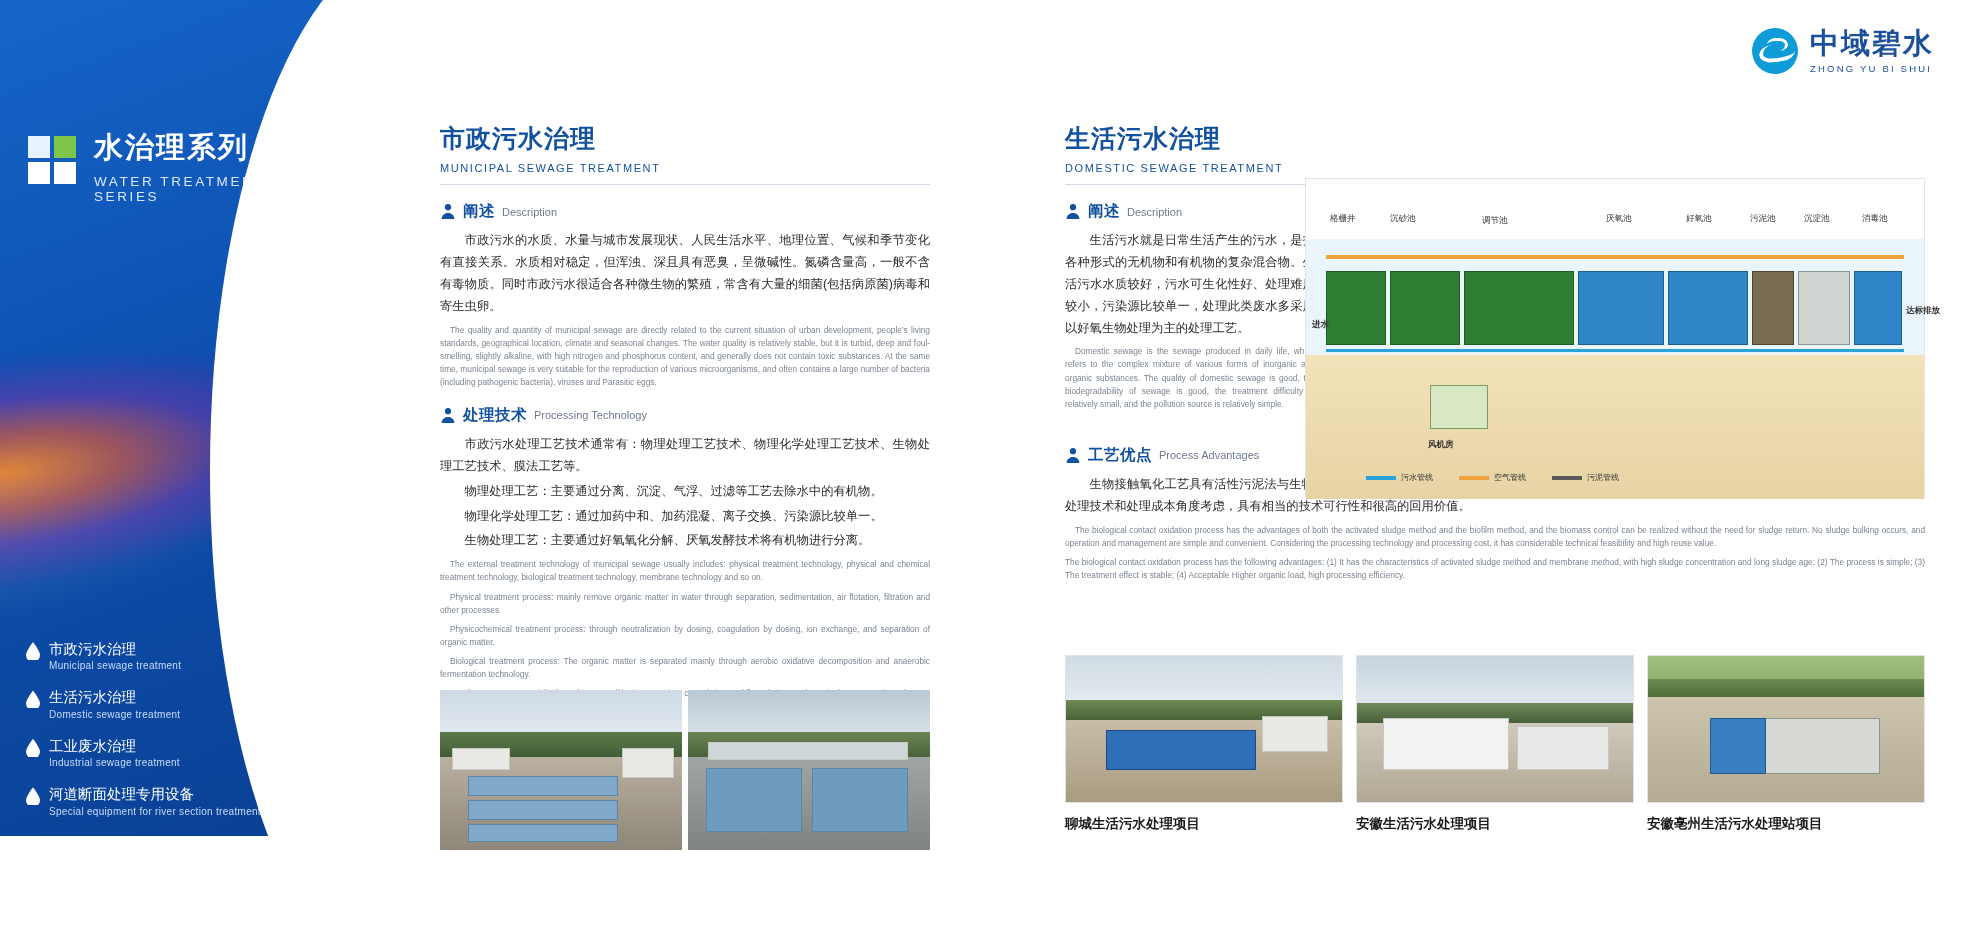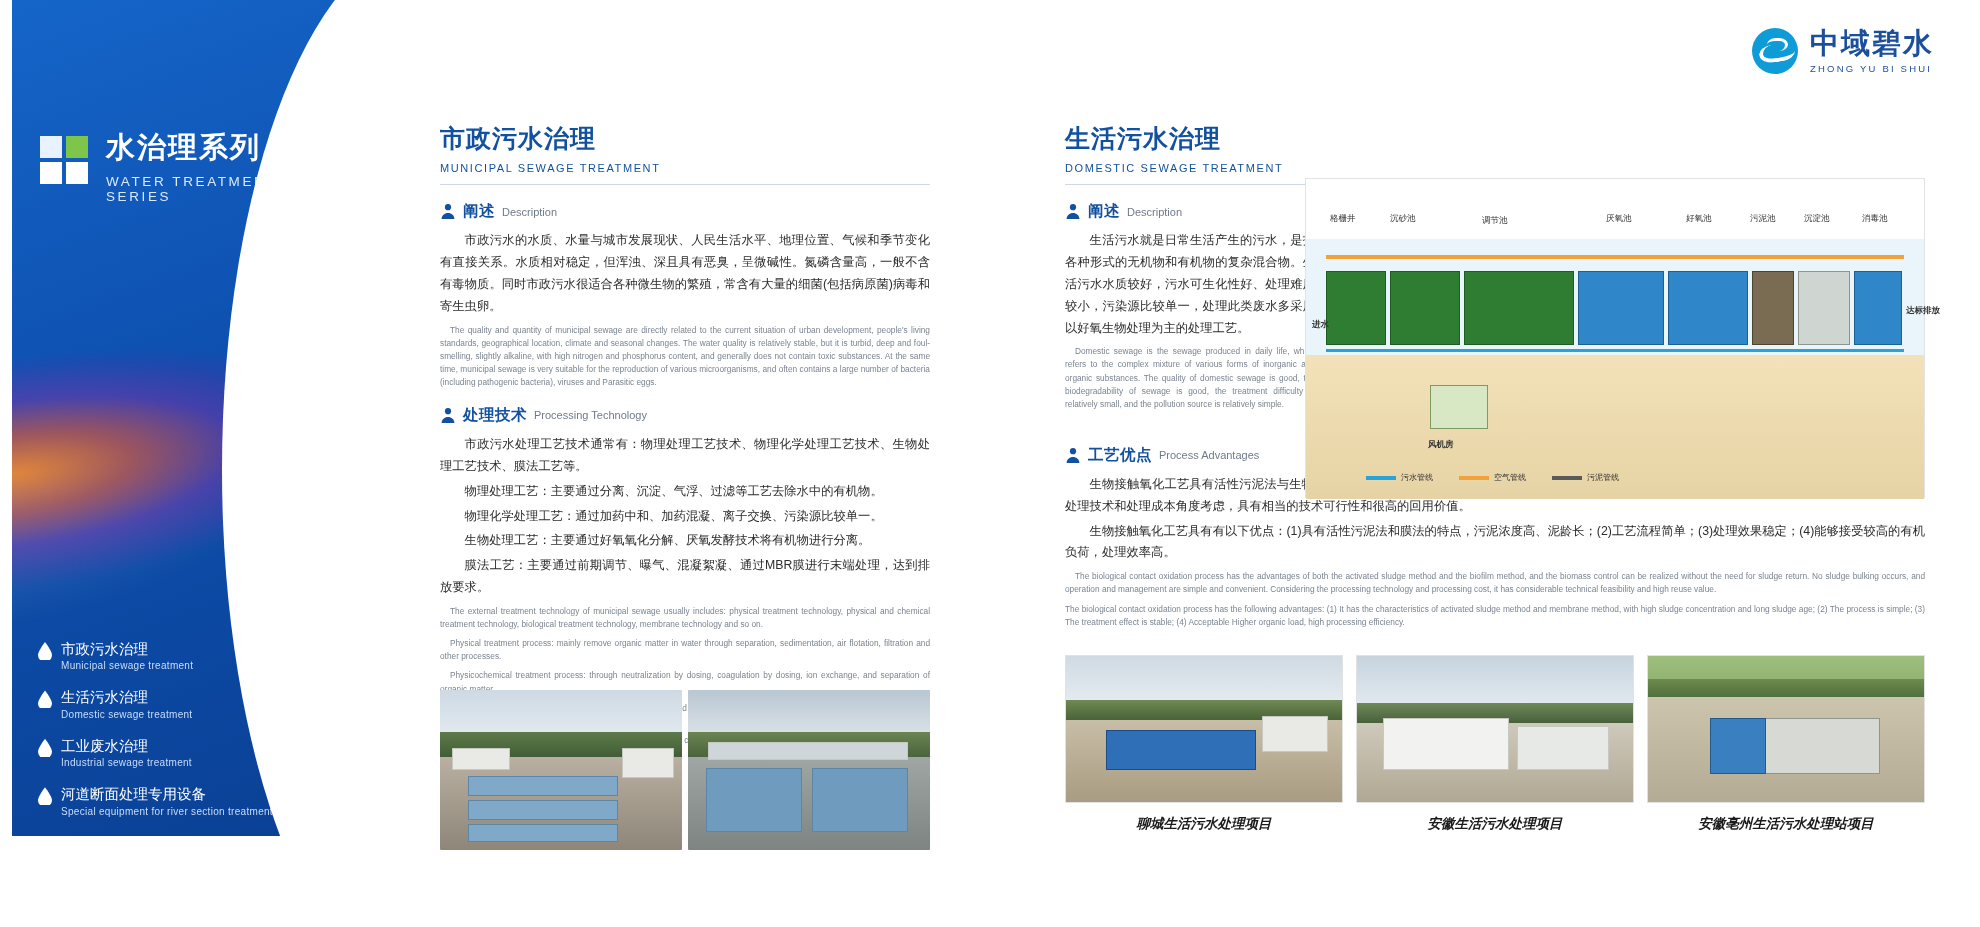--- a/index.html
+++ b/index.html
@@ -6,21 +6,21 @@
   html, body { margin:0; padding:0; }
   body {
     width:1980px; height:927px;
     background:#ffffff;
     font-family:"Liberation Sans", sans-serif;
     overflow:hidden;
     position:relative;
   }
   
   .left-panel{
-    position:absolute; left:12px; top:0; width:470px; height:836px;
+    position:absolute; left:0; top:0; width:470px; height:836px;
     background:linear-gradient(160deg,#1565c8 0%,#0d4fae 45%,#0a3f92 100%);
     overflow:hidden;
   }
   .left-panel:after{
     content:""; position:absolute; right:-160px; top:-60px;
     width:420px; height:1060px; border-radius:50%;
     background:#ffffff;
   }
   .swoosh{
     position:absolute; left:-40px; top:330px; width:420px; height:240px;
@@ -130,21 +130,21 @@
   .diag-label{ position:absolute; font-size:8.5px; color:#333; white-space:nowrap; }
   .diag-box{ position:absolute; border:1px solid #7b7b7b; }
   .legend{ position:absolute; left:60px; bottom:14px; display:flex; gap:26px; font-size:8px; color:#333; }
   .lg{ display:flex; align-items:center; gap:5px; }
   .lg-line{ width:30px; height:4px; display:block; }
 
   
   .photos-right{ position:absolute; left:1065px; top:655px; width:860px; display:flex; gap:13px; }
   .rp{ width:278px; }
   .rp-img{ width:278px; height:148px; position:relative; overflow:hidden; border:1px solid #e2e2e2;}
-  .rp-cap{ text-align:center; font-size:13.5px; color:#1a1a1a; margin-top:12px; font-weight:bold;font-style:italic;}
+  .rp-cap{ font-size:13.5px; color:#1a1a1a; margin-top:12px; font-weight:bold;}
 
   .flow-pipe{ position:absolute; background:#f0a33c; }
   .flow-pipe.blue{ background:#29a3d8; }
 </style>
 </head>
 <body>
 
 <div class="left-panel">
   <div class="swoosh"></div>
   <div class="swoosh2"></div>
@@ -265,21 +265,20 @@
           <path d="M1.6 16c0-3.6 2.9-6.1 6.4-6.1s6.4 2.5 6.4 6.1z" fill="#12519f"></path>
         </svg>
     </span>
     <span class="sub-cn">处理技术</span>
     <span class="sub-en">Processing Technology</span>
   </div>
   <p class="p-cn">市政污水处理工艺技术通常有：物理处理工艺技术、物理化学处理工艺技术、生物处理工艺技术、膜法工艺等。</p>
   <p class="p-cn">物理处理工艺：主要通过分离、沉淀、气浮、过滤等工艺去除水中的有机物。</p>
   <p class="p-cn">物理化学处理工艺：通过加药中和、加药混凝、离子交换、污染源比较单一。</p>
   <p class="p-cn">生物处理工艺：主要通过好氧氧化分解、厌氧发酵技术将有机物进行分离。</p>
-  <p class="p-cn">膜法工艺：主要通过前期调节、曝气、混凝絮凝、通过MBR膜进行末端处理，达到排放要求。</p>
 
   <p class="p-en">The external treatment technology of municipal sewage usually includes: physical treatment technology, physical and chemical treatment technology, biological treatment technology, membrane technology and so on.</p>
   <p class="p-en">Physical treatment process: mainly remove organic matter in water through separation, sedimentation, air flotation, filtration and other processes.</p>
   <p class="p-en">Physicochemical treatment process: through neutralization by dosing, coagulation by dosing, ion exchange, and separation of organic matter.</p>
   <p class="p-en">Biological treatment process: The organic matter is separated mainly through aerobic oxidative decomposition and anaerobic fermentation technology.</p>
   <p class="p-en">Membrane process: mainly through pre-conditioning, aeration, coagulation and flocculation, and terminal treatment through MBR membrane to meet the emission requirements.</p>
 </div>
 
 <div class="photos-left">
   <div class="photo ph-a">
@@ -327,21 +326,20 @@
       <span class="sub-icon">
         <svg width="16" height="17" viewBox="0 0 16 17">
             <circle cx="8" cy="4.2" r="3.1" fill="#12519f"></circle>
             <path d="M1.6 16c0-3.6 2.9-6.1 6.4-6.1s6.4 2.5 6.4 6.1z" fill="#12519f"></path>
           </svg>
       </span>
       <span class="sub-cn">工艺优点</span>
       <span class="sub-en">Process Advantages</span>
     </div>
     <p class="p-cn">生物接触氧化工艺具有活性污泥法与生物膜法二者的优点，在不需要污泥回流的情况下即可实现生物量的控制。不产生污泥膨胀，运行管理简单方便。从处理技术和处理成本角度考虑，具有相当的技术可行性和很高的回用价值。</p>
-    <p class="p-cn">生物接触氧化工艺具有有以下优点：(1)具有活性污泥法和膜法的特点，污泥浓度高、泥龄长；(2)工艺流程简单；(3)处理效果稳定；(4)能够接受较高的有机负荷，处理效率高。</p>
     <p class="p-en">The biological contact oxidation process has the advantages of both the activated sludge method and the biofilm method, and the biomass control can be realized without the need for sludge return. No sludge bulking occurs, and operation and management are simple and convenient. Considering the processing technology and processing cost, it has considerable technical feasibility and high reuse value.</p>
     <p class="p-en noind">The biological contact oxidation process has the following advantages: (1) It has the characteristics of activated sludge method and membrane method, with high sludge concentration and long sludge age; (2) The process is simple; (3) The treatment effect is stable; (4) Acceptable Higher organic load, high processing efficiency.</p>
   </div>
 </div>
 
 <div class="diagram">
 
   <div class="diag-label" style="left:24px; top:34px;">格栅井</div>
   <div class="diag-label" style="left:84px; top:34px;">沉砂池</div>
   <div class="diag-label" style="left:176px; top:36px;">调节池</div>

